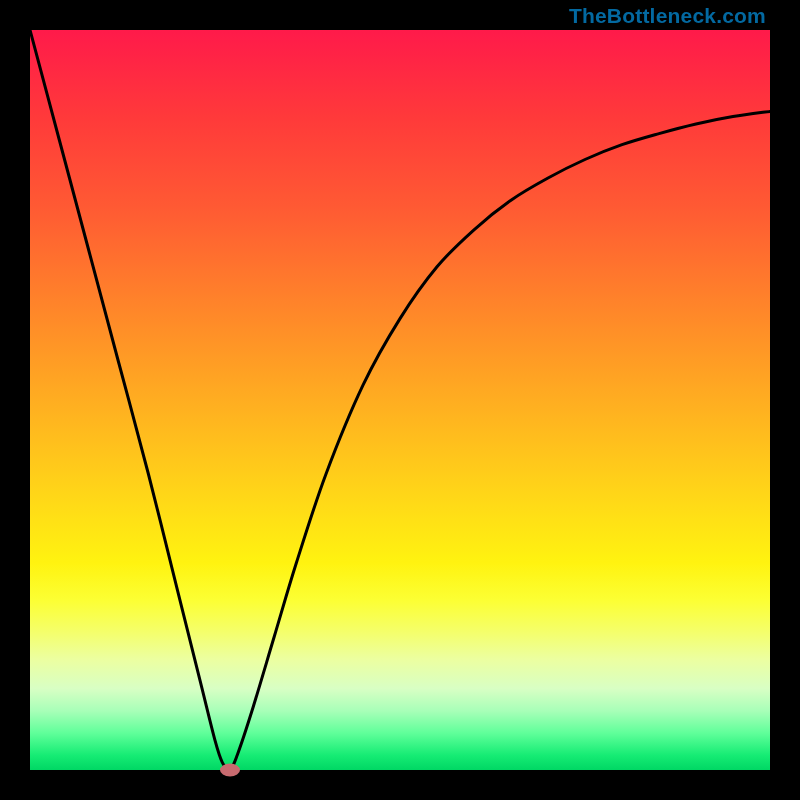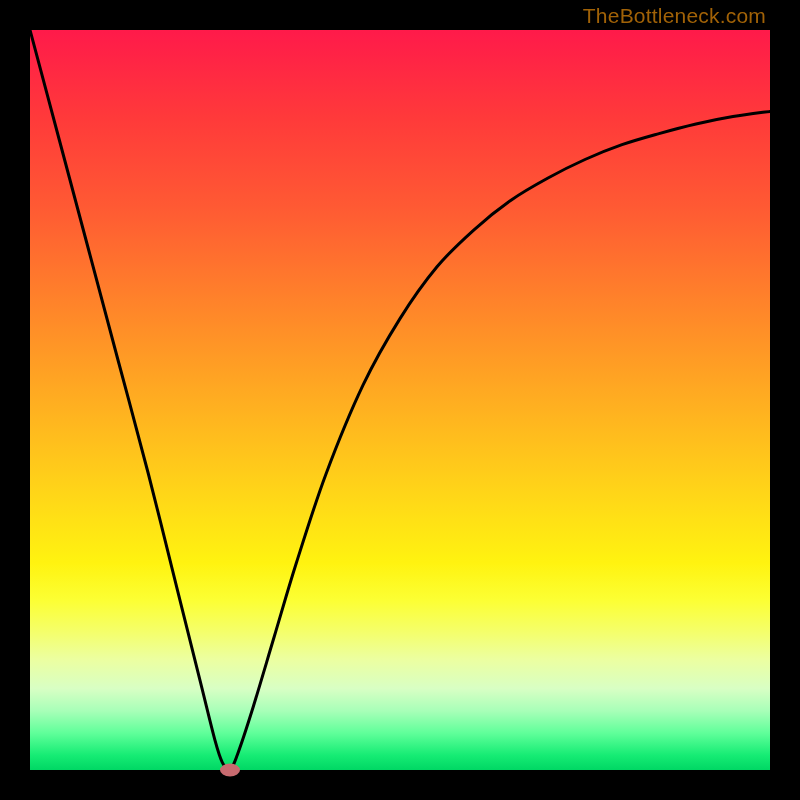--- a/index.html
+++ b/index.html
@@ -40,23 +40,23 @@
       #a8ffb8 92%,
       #60ff9a 95%,
       #16ec74 98%,
       #00d764 100%
     );
   }
   .watermark {
     position: absolute;
     top: 4px;
     right: 34px;
-    color: #a16207;
+    color: #0369a1;
     font-size: 21px;
-    font-weight: 400;
+    font-weight: 700;
     letter-spacing: 0.2px;
     user-select: none;
   }
   svg.curve {
     position: absolute;
     left: 0;
     top: 0;
     width: 740px;
     height: 740px;
   }

